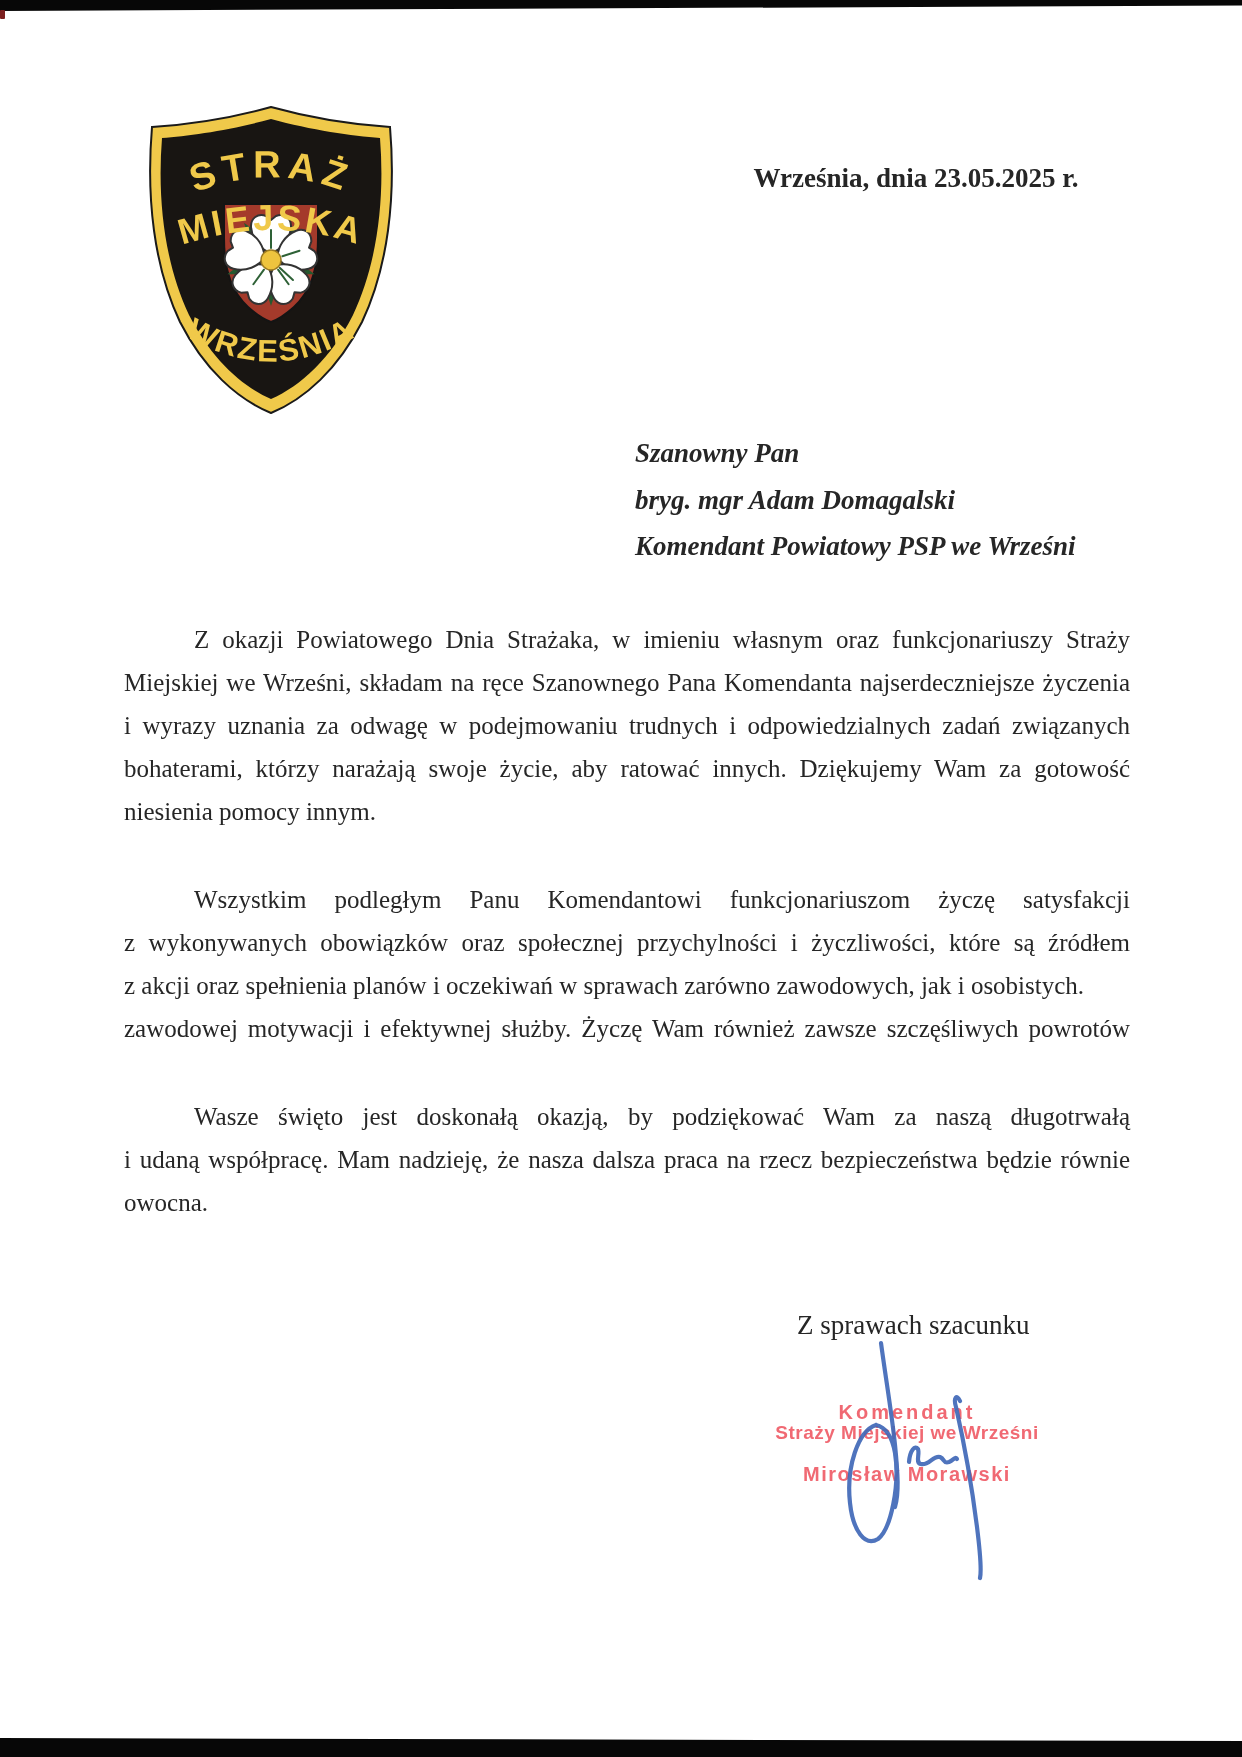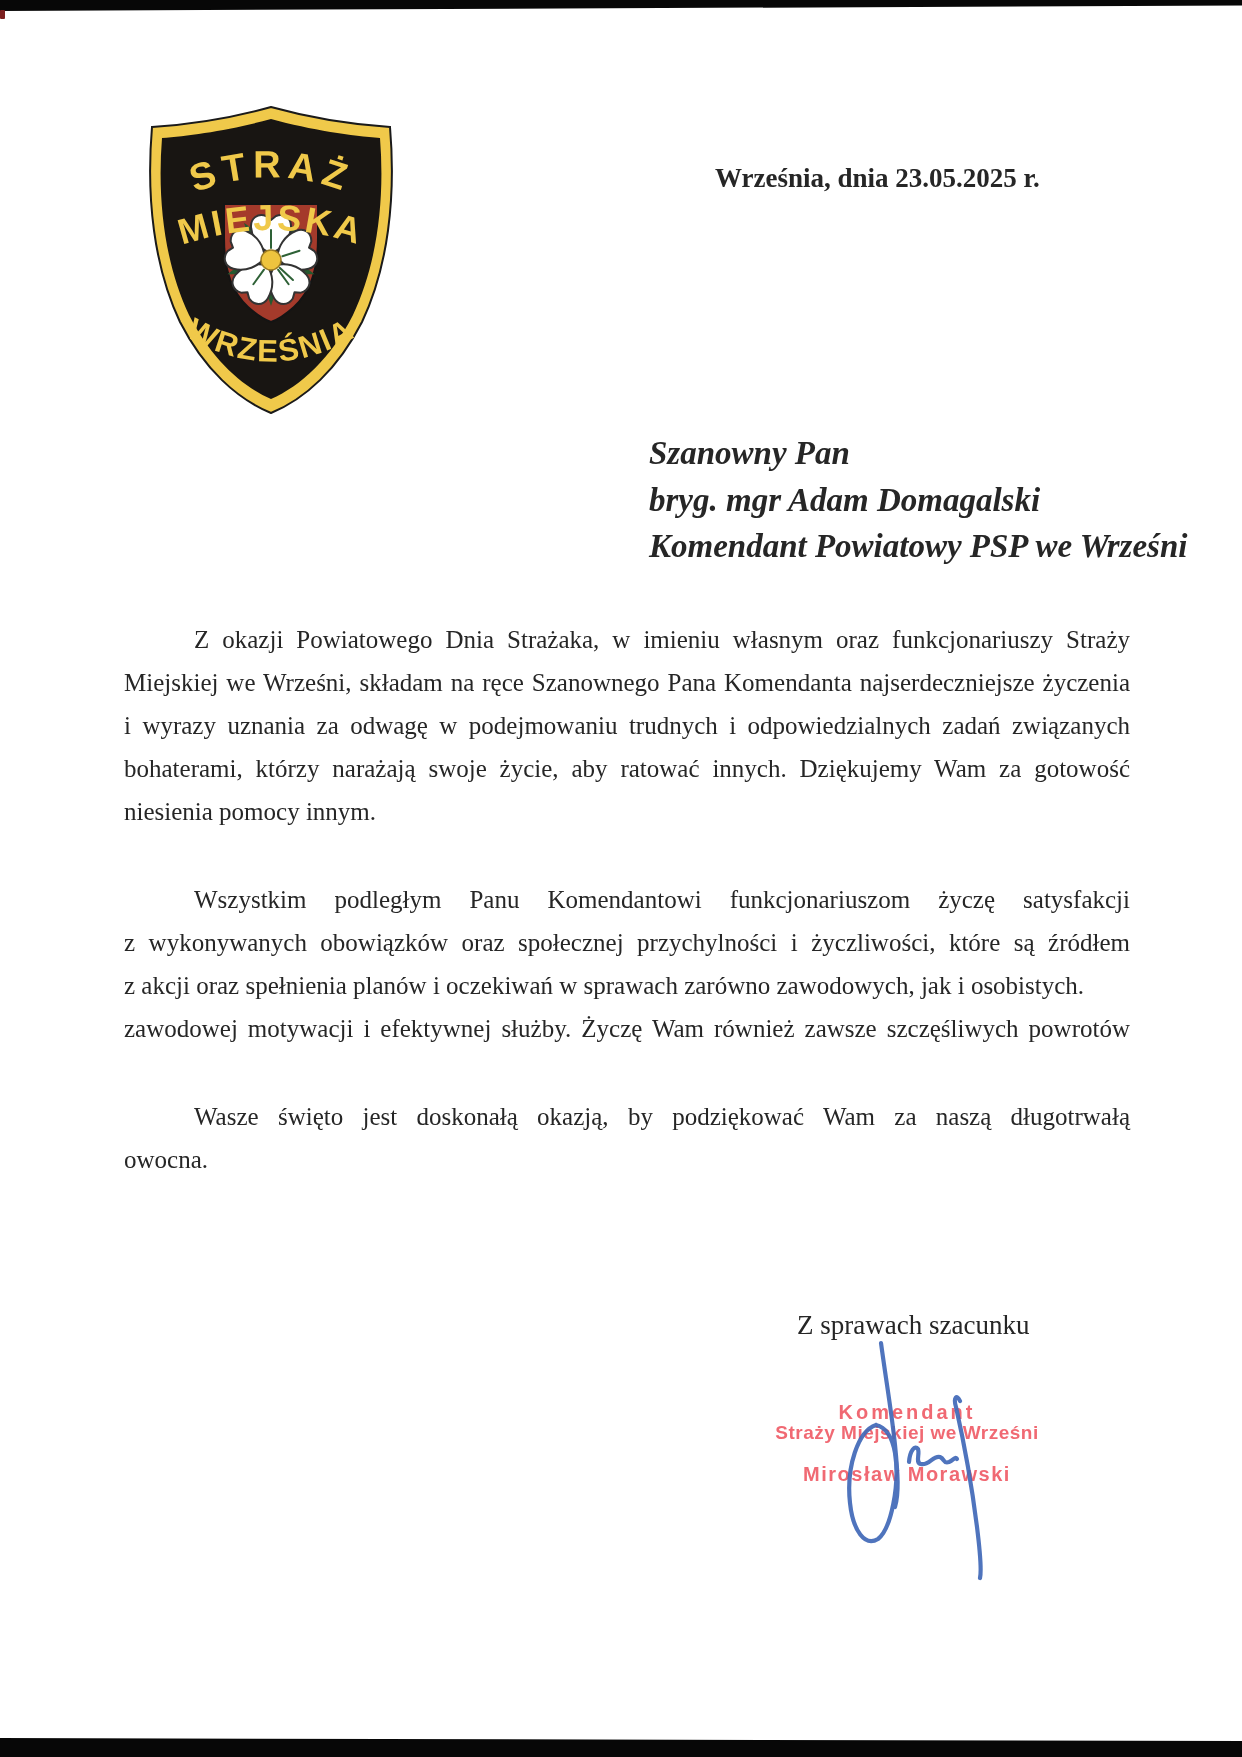--- a/index.html
+++ b/index.html
@@ -12,24 +12,24 @@
   .scan-top{position:absolute; left:-10px; right:-10px; top:-6px; height:17px;
     background:#070707; transform:rotate(-0.25deg); transform-origin:left center;}
   .scan-mark{position:absolute; left:0; top:10px; width:5px; height:9px;
     background:#7c2020; border-radius:1px;}
   .scan-bottom{position:absolute; left:-10px; right:-10px; top:1738px; height:30px;
     background:#070707; transform:rotate(0.14deg); transform-origin:left center;}
 
   .badge{position:absolute; left:131px; top:104px; width:280px; height:313px;}
 
   .date{position:absolute; top:163px; left:715px; width:402px;
-    text-align:left; font-weight:bold; font-size:27px; white-space:nowrap;}
+    text-align:center; font-weight:bold; font-size:27px; white-space:nowrap;}
 
-  .recipient{position:absolute; left:649px; top:430px;
-    font-weight:bold; font-style:italic; font-size:33px; line-height:46.5px; white-space:nowrap;}
+  .recipient{position:absolute; left:635px; top:430px;
+    font-weight:bold; font-style:italic; font-size:27px; line-height:46.5px; white-space:nowrap;}
 
   .body-text{position:absolute; left:124px; top:618px; width:1006px;
     font-size:25px; line-height:43px;}
   .para + .para{margin-top:45px;}
   .line{text-align:justify; text-align-last:justify;}
   .line.first{text-indent:70px;}
   .line.last{text-align-last:left;}
 
   .closing{position:absolute; left:797px; top:1310px; font-size:27px; white-space:nowrap;}
 
@@ -119,20 +119,21 @@
       <div class="line last">niesienia pomocy innym.</div>
     </div>
     <div class="para">
       <div class="line first">Wszystkim podległym Panu Komendantowi funkcjonariuszom życzę satysfakcji</div>
       <div class="line">z wykonywanych obowiązków oraz społecznej przychylności i życzliwości, które są źródłem</div>
       <div class="line last">z akcji oraz spełnienia planów i oczekiwań w sprawach zarówno zawodowych, jak i osobistych.</div>
       <div class="line">zawodowej motywacji i efektywnej służby. Życzę Wam również zawsze szczęśliwych powrotów</div>
     </div>
     <div class="para">
       <div class="line first">Wasze święto jest doskonałą okazją, by podziękować Wam za naszą długotrwałą</div>
+      <div class="line">i udaną współpracę. Mam nadzieję, że nasza dalsza praca na rzecz bezpieczeństwa będzie równie</div>
       <div class="line last">owocna.</div>
     </div>
   </div>
 
   <div class="closing">Z sprawach szacunku</div>
 
   <div class="stamp" style="color:#ef5560;">
     <div class="stamp-l1">Komendant</div>
     <div class="stamp-l2">Straży Miejskiej we Wrześni</div>
     <div class="stamp-l3">Mirosław Morawski</div>

